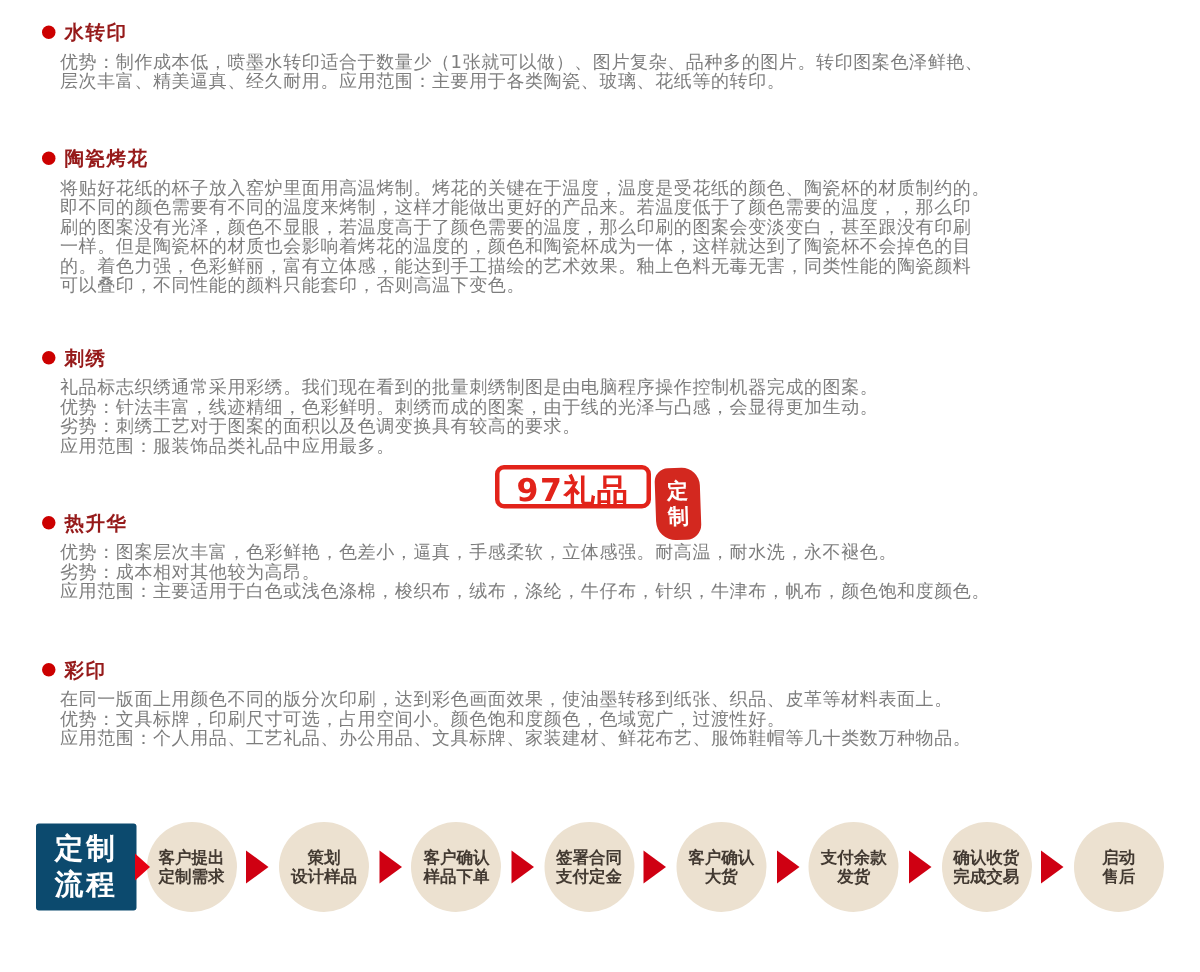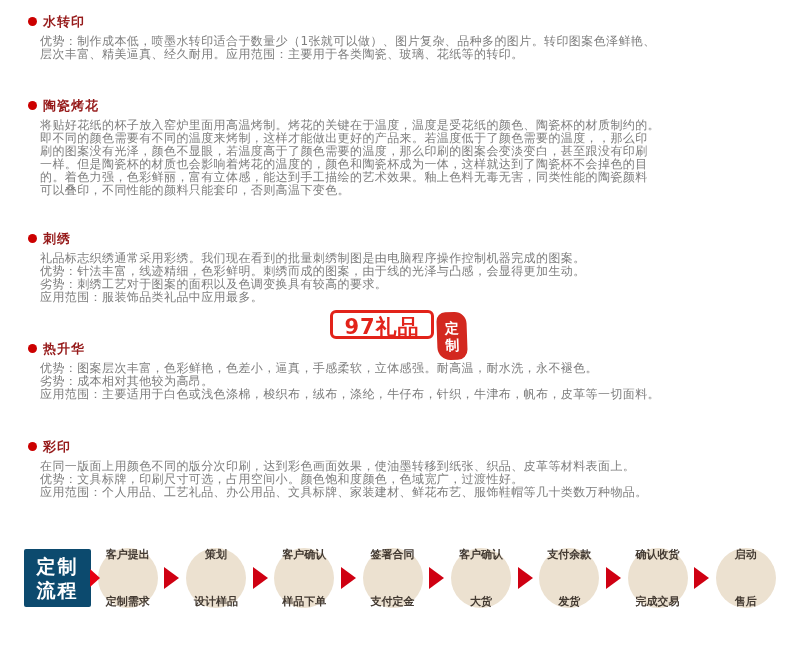--- a/index.html
+++ b/index.html
@@ -116,21 +116,21 @@
   }
   .flow-circle {
     width: 60px; height: 60px;
     border-radius: 50%;
     background: #ece1d0;
     color: #433a32;
     font-size: 11px;
     font-weight: bold;
     line-height: 13px;
     display: flex; flex-direction: column;
-    align-items: center; justify-content: space-between;
+    align-items: center; justify-content: center;
     text-align: center;
     flex: 0 0 auto;
   }
   .flow-arrow {
     width: 0; height: 0;
     border-left: 15px solid #cf0012;
     border-top: 11px solid transparent;
     border-bottom: 11px solid transparent;
     flex: 0 0 auto;
   }
@@ -181,21 +181,21 @@
   </div>
 
   <div class="section">
     <div class="sec-head">
       <span class="bullet"></span>
       <span class="sec-title">热升华</span>
     </div>
     <div class="sec-body">
           <div class="sec-line">优势：图案层次丰富，色彩鲜艳，色差小，逼真，手感柔软，立体感强。耐高温，耐水洗，永不褪色。</div>
           <div class="sec-line">劣势：成本相对其他较为高昂。</div>
-          <div class="sec-line">应用范围：主要适用于白色或浅色涤棉，梭织布，绒布，涤纶，牛仔布，针织，牛津布，帆布，皮革等一切面料。</div>
+          <div class="sec-line">应用范围：主要适用于白色或浅色涤棉，梭织布，绒布，涤纶，牛仔布，针织，牛津布，帆布，颜色饱和度颜色。</div>
         </div>
   </div>
 
   <div class="section">
     <div class="sec-head">
       <span class="bullet"></span>
       <span class="sec-title">彩印</span>
     </div>
     <div class="sec-body">
           <div class="sec-line">在同一版面上用颜色不同的版分次印刷，达到彩色画面效果，使油墨转移到纸张、织品、皮革等材料表面上。</div>

